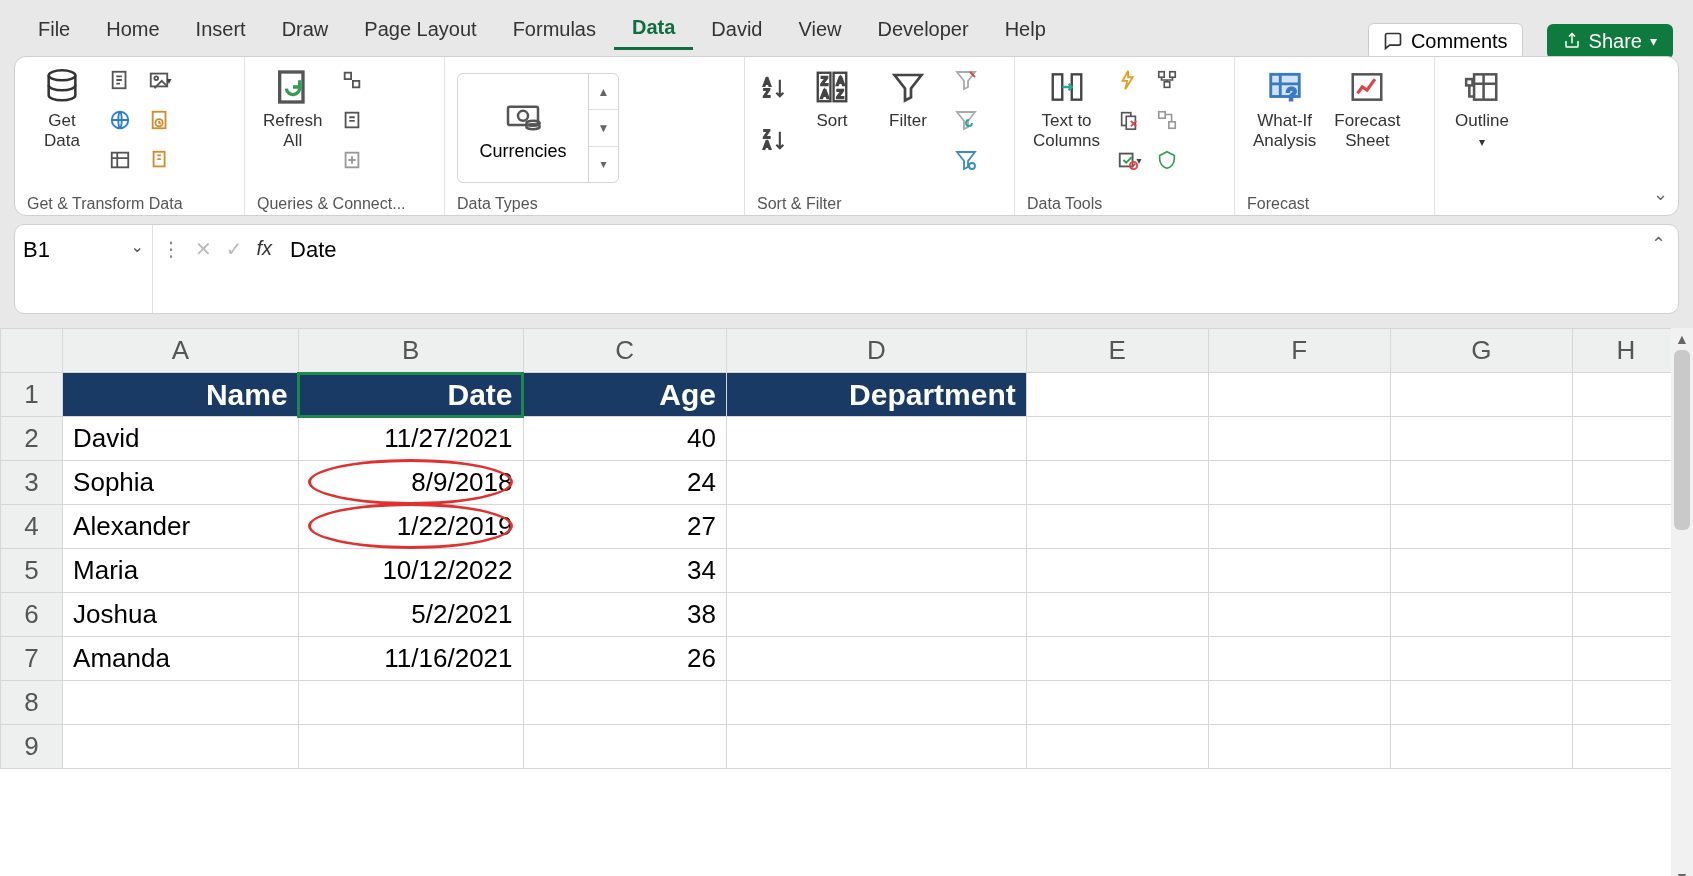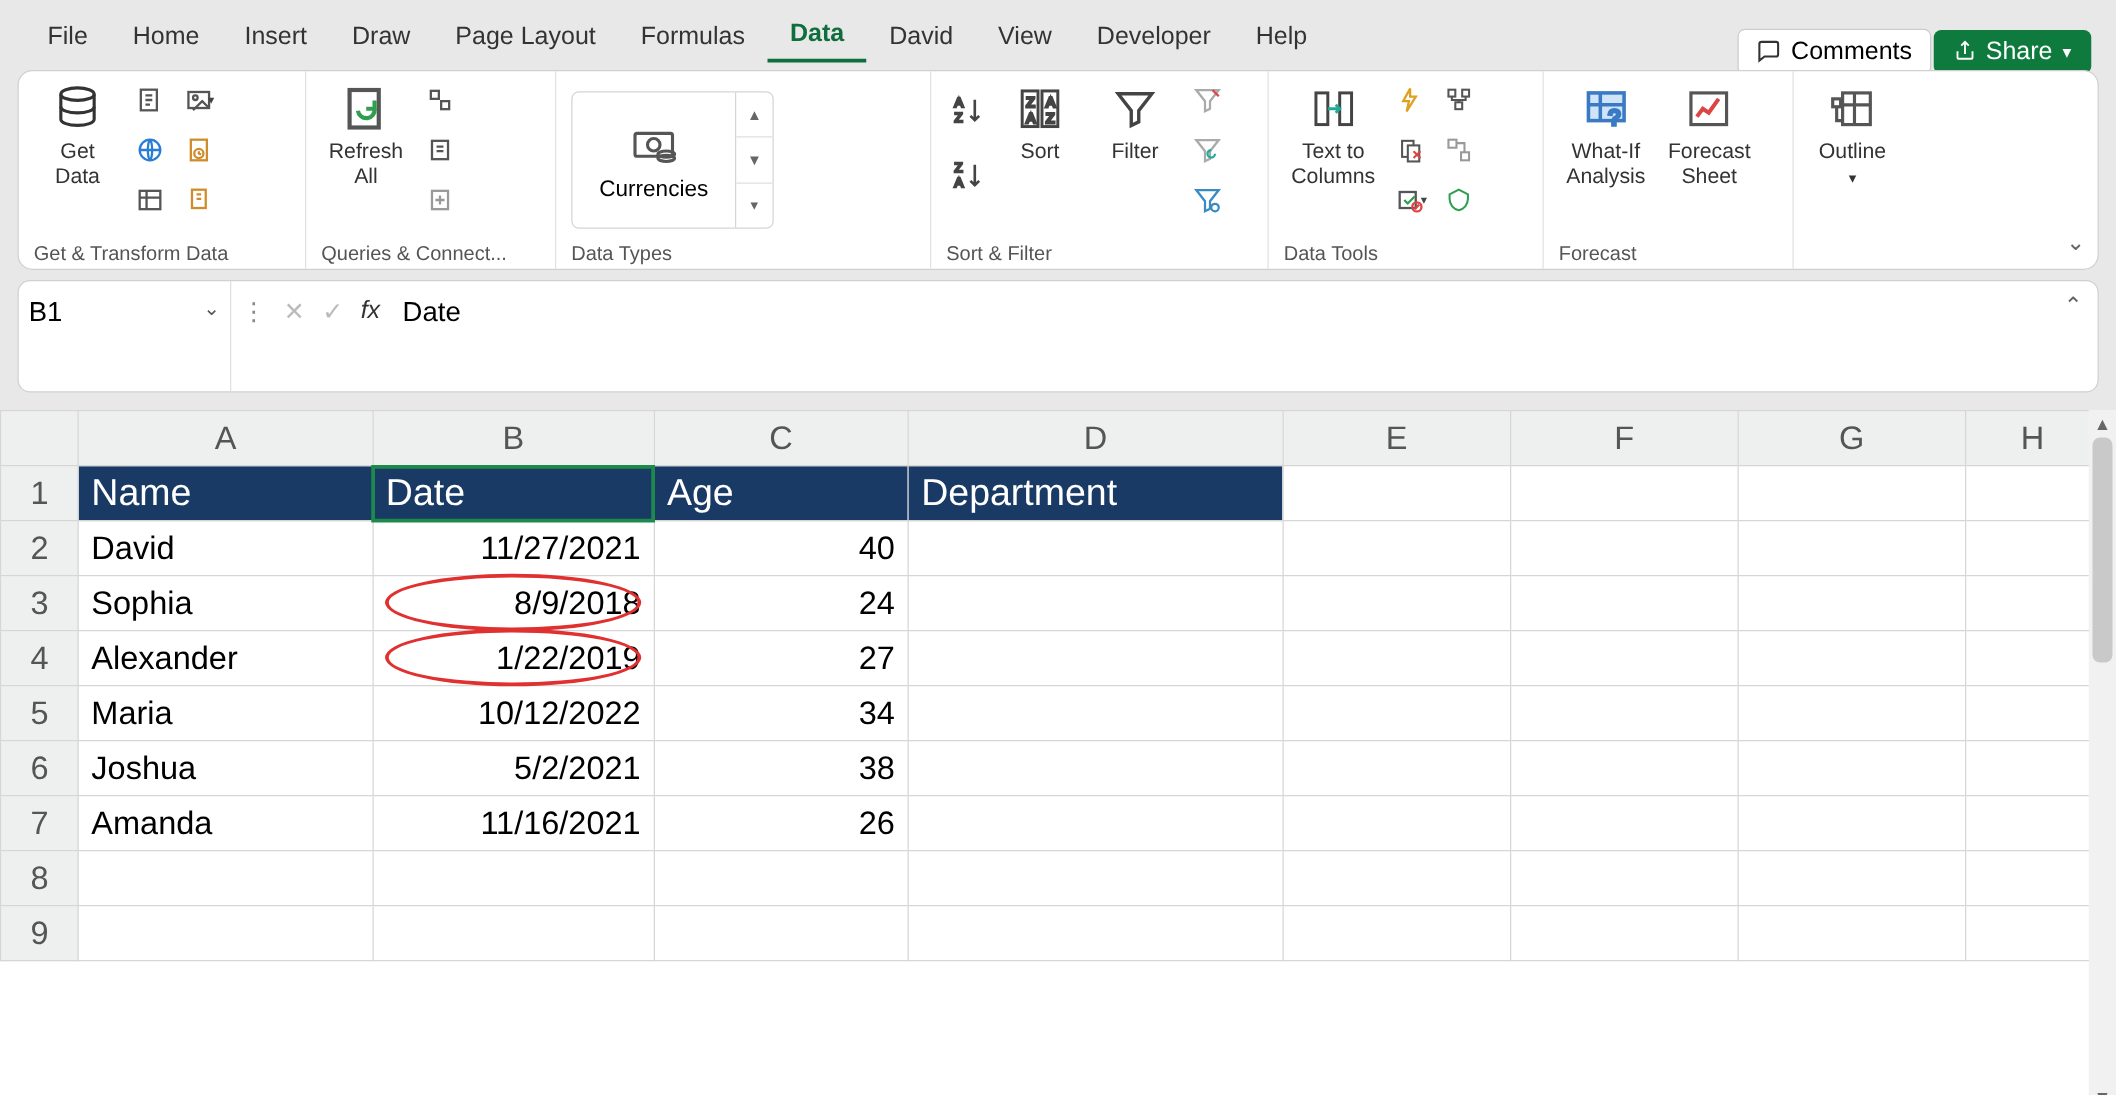--- a/index.html
+++ b/index.html
@@ -2,21 +2,21 @@
 <html><head>
 <meta charset="utf-8">
 <style>
   * { box-sizing: border-box; margin: 0; padding: 0; }
   body { font-family: "Segoe UI", Arial, sans-serif; background: #e8e8e8; width: 1693px; height: 876px; overflow: hidden; }
 
   
   .tabs { display: flex; align-items: center; padding: 8px 20px 0 20px; height: 50px; background: #e8e8e8; }
   .tab { padding: 8px 18px; font-size: 20px; color: #333; cursor: pointer; }
   .tab.active { color: #0f6e3d; border-bottom: 3px solid #0f6e3d; font-weight: 600; }
-  .tabs-right { margin-left: auto; display: flex; gap: 2px; align-items: center; margin-top: 24px; }
+  .tabs-right { margin-left: auto; display: flex; gap: 24px; align-items: center; margin-top: 24px; }
   .btn-comments { background: #fff; border: 1px solid #ccc; border-radius: 6px; padding: 6px 14px; font-size: 20px; display:flex; align-items:center; gap:8px; cursor:pointer;}
   .btn-share { background: #0f7a3d; color: #fff; border: none; border-radius: 6px; padding: 6px 16px; font-size: 20px; display:flex; align-items:center; gap:8px; font-weight:400; cursor:pointer;}
   .share-caret {font-size:14px;}
 
   
   .ribbon { margin: 6px 14px 0 14px; background: #fff; border: 1px solid #d0d0d0; border-radius: 12px; height: 160px; display: flex; position:relative;}
   .ribbon-group { border-right: 1px solid #e2e2e2; padding: 6px 12px 2px 12px; display:flex; flex-direction:column; justify-content:space-between;}
   .group-body { display:flex; align-items:flex-start; gap:6px; flex:1;}
   .group-label { text-align:left; font-size:16px; color:#555; padding-top:2px;}
   .big-btn { display:flex; flex-direction:column; align-items:center; justify-content:center; gap:4px; padding: 4px 6px; cursor:pointer; font-size:17px; color:#333; text-align:center; min-width:70px;}
@@ -26,37 +26,37 @@
   .ribb-icon { width:40px; height:40px; display:flex; align-items:center; justify-content:center;}
   .gallery { border:1px solid #d5d5d5; border-radius:6px; display:flex; align-items:center; height:110px; }
   .gallery-item { display:flex; flex-direction:column; align-items:center; justify-content:center; gap:6px; width:130px; height:100%; font-size:18px;}
   .gallery-ctrl { width:30px; height:100%; border-left:1px solid #d5d5d5; display:flex; flex-direction:column;}
   .gal-btn { flex:1; display:flex; align-items:center; justify-content:center; border-bottom:1px solid #e0e0e0; cursor:pointer; font-size:12px; color:#666;}
   .gal-btn:last-child { border-bottom:none;}
   .collapse-caret { position:absolute; right:10px; bottom:10px; font-size:18px; color:#666; cursor:pointer;}
 
   
   .fbar { margin: 8px 14px 0 14px; background:#fff; border:1px solid #d0d0d0; border-radius:10px; display:flex; min-height:90px; position:relative;}
-  .namebox-wrap { width:170px; border-right:1px solid #e0e0e0; display:flex; align-items:flex-start; padding:12px 8px;}
+  .namebox-wrap { width:138px; border-right:1px solid #e0e0e0; display:flex; align-items:flex-start; padding:12px 8px;}
   .namebox { border:none; font-size:22px; width:100px; outline:none;}
   .name-caret { font-size:16px; color:#555; margin-left:auto; }
   .fx-ctrl { display:flex; align-items:flex-start; gap:14px; padding:12px 8px; color:#888; font-size:20px;}
   .fx-ctrl .fx { font-style:italic; color:#333; }
   .formula-text { flex:1; padding:12px 10px; font-size:22px;}
   .fbar-caret { position:absolute; right:12px; top:8px; font-size:18px; color:#666; cursor:pointer;}
 
   
   .grid-wrap { margin-top: 14px; position:relative; height: 560px; background:#fff;}
   .sheet { border-collapse: collapse; table-layout: fixed; width:1680px;}
   .sheet th, .sheet td { border:1px solid #d6d6d6; font-size:26px; height:44px; }
   .corner { width:58px; background:#eef0ef;}
   .colhdr { background:#eef0ef; color:#555; font-weight:normal; text-align:center;}
   .rowhdr { background:#eef0ef; color:#555; font-weight:normal; text-align:center; width:58px;}
   .sheet td { padding:2px 10px; background:#fff; color:#000;}
-  td.hcell { background:#1a3a66; color:#fff; font-weight:normal; font-size:30px; text-align:left;}
+  td.hcell { background:#1a3a66; color:#fff; font-weight:bold; font-size:30px; text-align:right;}
   td.center { text-align:right;padding-left:48px;}
   td.selected { outline: 3px solid #1d8a4c; outline-offset:-2px;}
   .ring { position:absolute; border:3px solid #e03030; border-radius:50%; pointer-events:none;}
   .vscroll { position:absolute; right:0; top:0; bottom:0; width:22px; background:#f1f1f1;}
   .vscroll .up, .vscroll .dn { height:22px; display:flex; align-items:center; justify-content:center; font-size:14px; color:#666; cursor:pointer;}
   .vscroll .track { position:absolute; top:22px; bottom:22px; left:0; right:0;}
   .vscroll .thumb { position:absolute; left:3px; right:3px; top:0; height:180px; background:#c9c9c9; border-radius:6px;}
   svg { display:block; }
 </style>
 </head>

